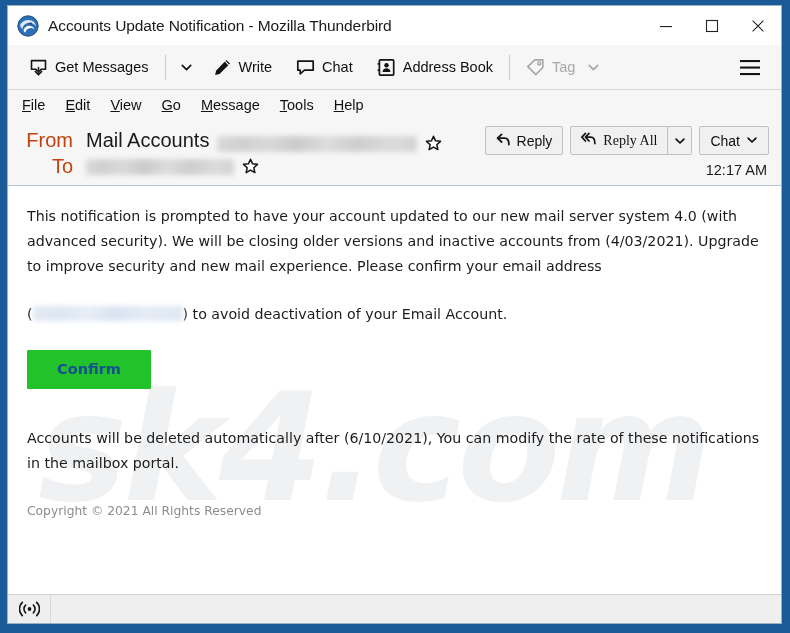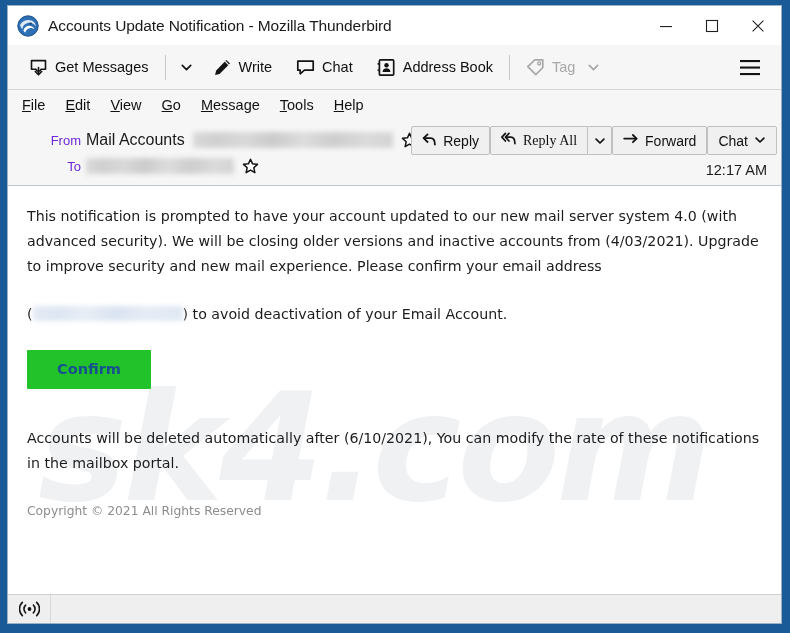--- a/index.html
+++ b/index.html
@@ -139,30 +139,30 @@
   .hdr-row {
     display: flex;
     align-items: center;
     min-height: 26px;
     padding: 0 8px 0 0;
   }
   .hdr-label {
     width: 78px;
     flex: 0 0 78px;
     text-align: right;
-    padding-right: 5px;
-    box-sizing: border-box;
-    font-size: 13px;
-    color: #6d28d9;
+    padding-right: 13px;
+    box-sizing: border-box;
+    font-size: 20px;
+    color: #c2410c;
   }
   .hdr-value {
-    font-size: 16px;
+    font-size: 20px;
     color: #1a1a1a;
     display: flex;
-    align-items: center;
+    align-items: flex-end;
     gap: 0;
   }
   .hdr-value.subject {
     font-weight: bold;
     color: #0b0b0b;
   }
   .redacted {
     display: inline-block;
     height: 16px;
     border-radius: 2px;
@@ -174,24 +174,25 @@
     vertical-align: middle;
   }
   .star-btn {
     display: inline-flex;
     align-items: center;
     margin-left: 8px;
     cursor: default;
   }
   #hdr-action-bar {
     position: absolute;
-    right: 4px;
+    right: 12px;
     top: 6px;
     display: flex;
     align-items: stretch;
+    gap: 7px;
   }
   .hdr-btn {
     display: flex;
     align-items: center;
     gap: 6px;
     height: 29px;
     padding: 0 10px;
     background: #f0f0f0;
     border: 1px solid #c0c0c0;
     border-radius: 2px;
@@ -507,29 +508,20 @@
             </span>
             <span>Reply All</span>
           </span>
           <span class="hdr-btn-caret">
             <svg width="12" height="12" viewBox="0 0 12 12">
               <path d="M2.1 4.1 L6 8.0 L9.9 4.1" fill="none" stroke="#141414" stroke-width="1.7" stroke-linecap="round" stroke-linejoin="round"></path>
             </svg>
           </span>
         </span>
 
-        <span class="hdr-btn">
-          <span>
-            <svg width="16" height="15" viewBox="0 0 16 15">
-              <path d="M1.2 6.6 H13.4" fill="none" stroke="#141414" stroke-width="1.8" stroke-linecap="round"></path>
-              <path d="M9.9 3.0 L13.6 6.6 L9.9 10.2" fill="none" stroke="#141414" stroke-width="1.8" stroke-linecap="round" stroke-linejoin="round"></path>
-            </svg>
-          </span>
-          <span>Forward</span>
-        </span>
 
         <span class="hdr-btn">
           <span>Chat</span>
           <span>
             <svg width="12" height="12" viewBox="0 0 12 12">
               <path d="M2.1 4.1 L6 8.0 L9.9 4.1" fill="none" stroke="#141414" stroke-width="1.7" stroke-linecap="round" stroke-linejoin="round"></path>
             </svg>
           </span>
         </span>
       </div>

